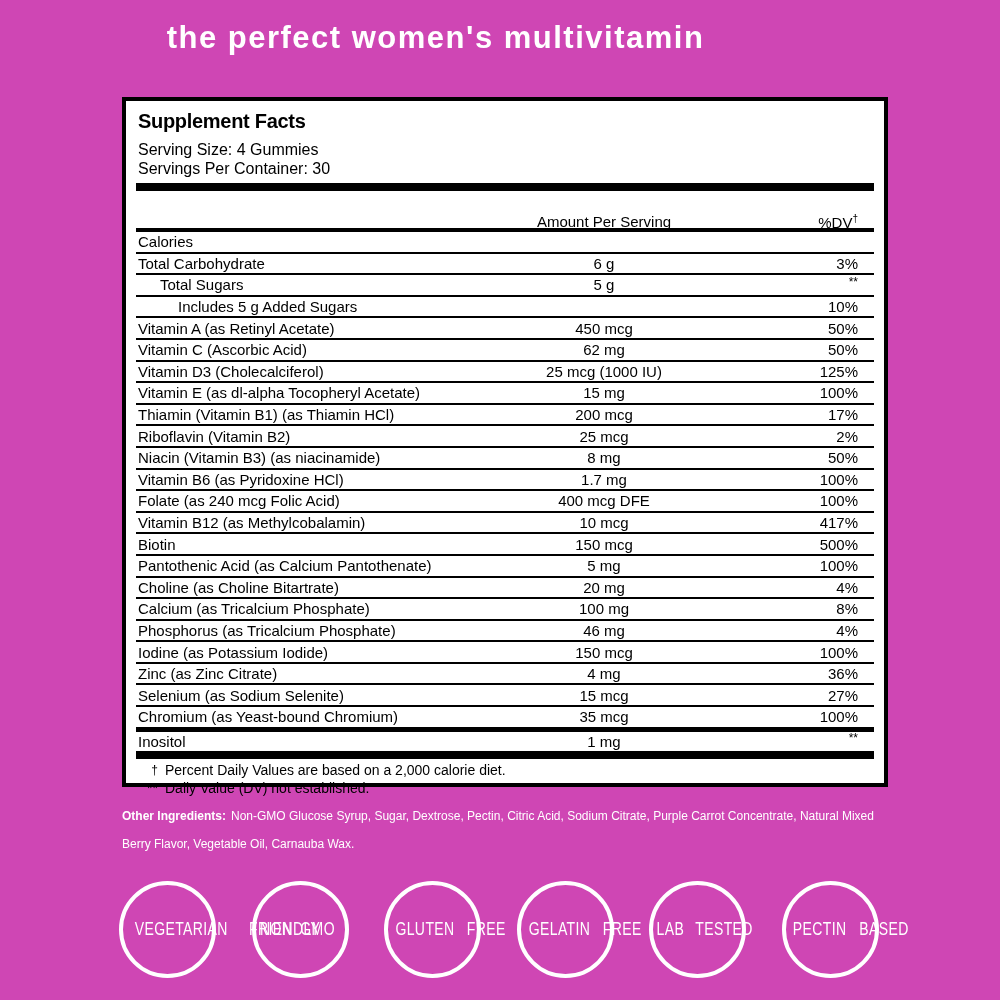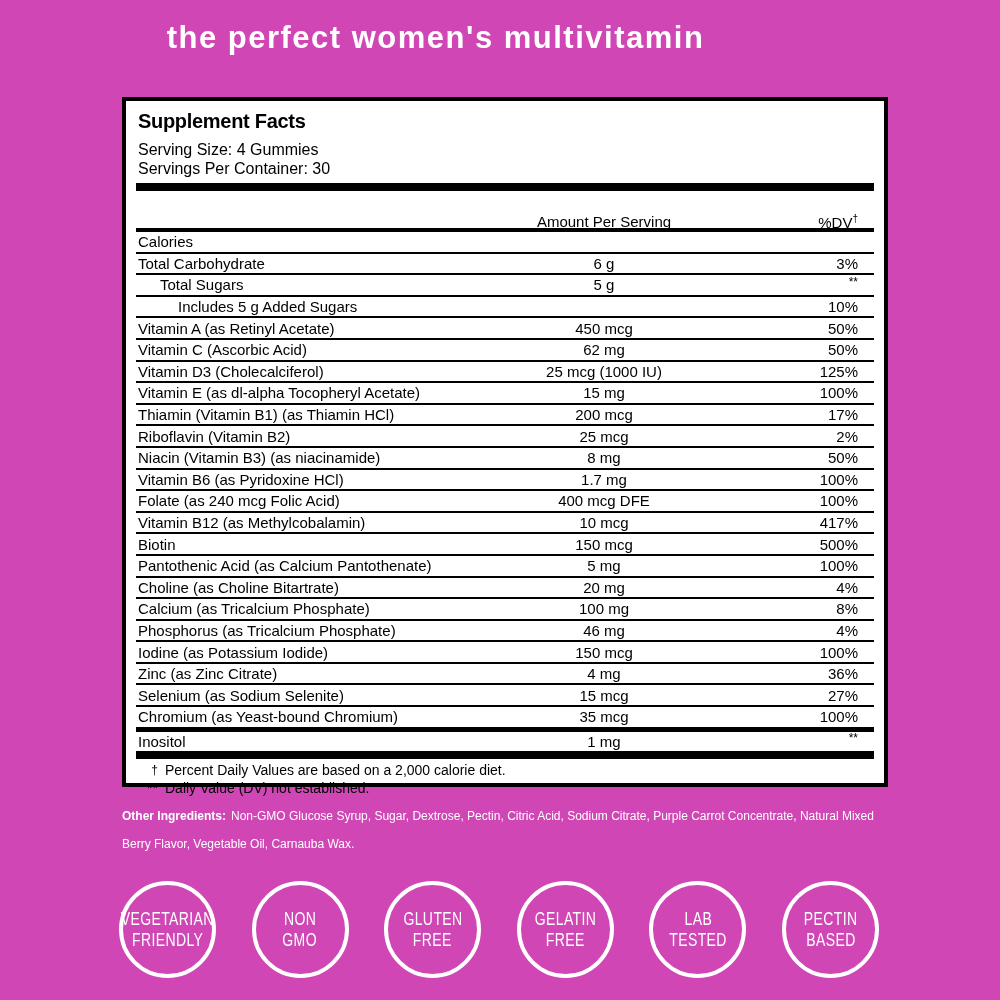--- a/index.html
+++ b/index.html
@@ -37,21 +37,21 @@
   .fnote{display:flex;font-size:14px;line-height:17.5px;}
   .fsym{width:22px;text-align:right;margin-right:7px;flex:none;}
   .fsym.dagger{font-size:12px;}
   
   .other{position:absolute;left:122px;top:802px;width:780px;color:#fff;
     font-size:12px;line-height:28px;}
   .other .b{font-weight:bold;margin-right:5px;}
   
   .badges{position:absolute;left:119px;top:881px;width:760px;display:flex;justify-content:space-between;}
   .badge{width:97px;height:97px;border:4px solid #fff;border-radius:50%;box-sizing:border-box;
-    display:flex;flex-direction:column;align-items:center;justify-content:center;color:#fff;}
+    display:flex;flex-direction:row;align-items:center;color:#fff;}
   .badge span{font-size:17.5px;line-height:21px;transform:scaleX(0.8);letter-spacing:0.5px;white-space:nowrap;}
 </style>
 </head>
 <body>
 
 <div class="banner">the perfect women's multivitamin</div>
 
 <div class="panel">
   <div class="sf-title">Supplement Facts</div>
   <div class="serving">Serving Size: 4 Gummies</div>

